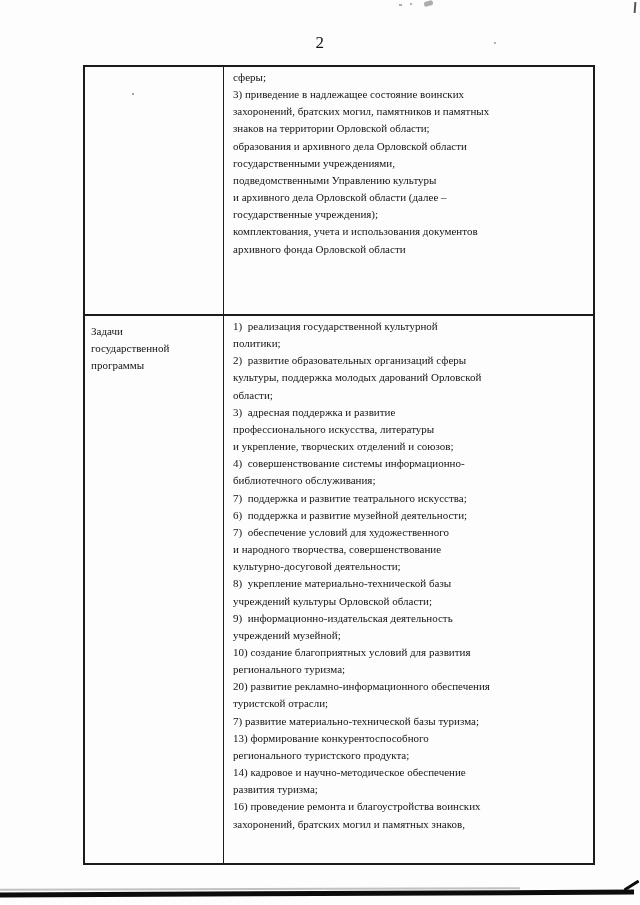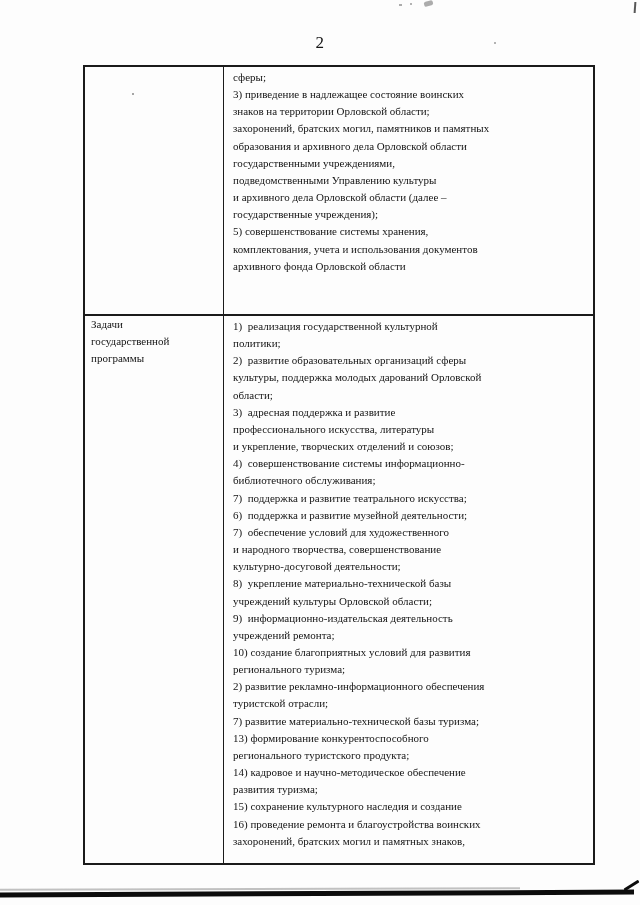--- a/index.html
+++ b/index.html
@@ -28,21 +28,21 @@
     border-top-width: 2.5px;
     background: transparent;
   }
   .trow { display: flex; }
   .trow + .trow { border-top: 2px solid #1b1b1b; }
   .trow-1 { height: 247px; }
   .trow-2 { height: 549px; }
   .cell { overflow: hidden; }
   .label-cell {
     width: 139px;
-    padding: 0 4px 0 6px;
+    padding: 7px 4px 0 6px;
     border-right: 1.5px solid #1b1b1b;
   }
   .content-cell {
     flex: 1;
     padding: 2px 2px 0 9px;
   }
   .tline {
     font-size: 11px;
     line-height: 17.15px;
     white-space: pre;
@@ -87,28 +87,27 @@
 <div class="page">
 
   <div class="page-number">2</div>
 
   <div class="doc-table">
     <div class="trow trow-1">
       <div class="cell label-cell"></div>
       <div class="cell content-cell">
           <div class="tline">сферы;</div>
           <div class="tline">3) приведение в надлежащее состояние воинских</div>
+          <div class="tline">захоронений, братских могил, памятников и памятных</div>
           <div class="tline">знаков на территории Орловской области;</div>
-          <div class="tline">захоронений, братских могил, памятников и памятных</div>
           <div class="tline">образования и архивного дела Орловской области</div>
           <div class="tline">государственными учреждениями,</div>
           <div class="tline">подведомственными Управлению культуры</div>
           <div class="tline">и архивного дела Орловской области (далее –</div>
           <div class="tline">государственные учреждения);</div>
-          <div class="tline">5) совершенствование системы хранения,</div>
           <div class="tline">комплектования, учета и использования документов</div>
           <div class="tline">архивного фонда Орловской области</div>
         </div>
     </div>
     <div class="trow trow-2">
       <div class="cell label-cell">
           <div class="tline">Задачи</div>
           <div class="tline">государственной</div>
           <div class="tline">программы</div>
         </div>
@@ -124,31 +123,30 @@
           <div class="tline">4)  совершенствование системы информационно-</div>
           <div class="tline">библиотечного обслуживания;</div>
           <div class="tline">7)  поддержка и развитие театрального искусства;</div>
           <div class="tline">6)  поддержка и развитие музейной деятельности;</div>
           <div class="tline">7)  обеспечение условий для художественного</div>
           <div class="tline">и народного творчества, совершенствование</div>
           <div class="tline">культурно-досуговой деятельности;</div>
           <div class="tline">8)  укрепление материально-технической базы</div>
           <div class="tline">учреждений культуры Орловской области;</div>
           <div class="tline">9)  информационно-издательская деятельность</div>
-          <div class="tline">учреждений ремонта;</div>
+          <div class="tline">учреждений музейной;</div>
           <div class="tline">10) создание благоприятных условий для развития</div>
           <div class="tline">регионального туризма;</div>
-          <div class="tline">2) развитие рекламно-информационного обеспечения</div>
+          <div class="tline">20) развитие рекламно-информационного обеспечения</div>
           <div class="tline">туристской отрасли;</div>
           <div class="tline">7) развитие материально-технической базы туризма;</div>
           <div class="tline">13) формирование конкурентоспособного</div>
           <div class="tline">регионального туристского продукта;</div>
           <div class="tline">14) кадровое и научно-методическое обеспечение</div>
           <div class="tline">развития туризма;</div>
-          <div class="tline">15) сохранение культурного наследия и создание</div>
           <div class="tline">16) проведение ремонта и благоустройства воинских</div>
           <div class="tline">захоронений, братских могил и памятных знаков,</div>
         </div>
     </div>
   </div>
 
   <div class="artifact a-dot1"></div>
   <div class="artifact a-dot2"></div>
   <div class="artifact a-smudge"></div>
   <div class="artifact a-tick-tr"></div>

